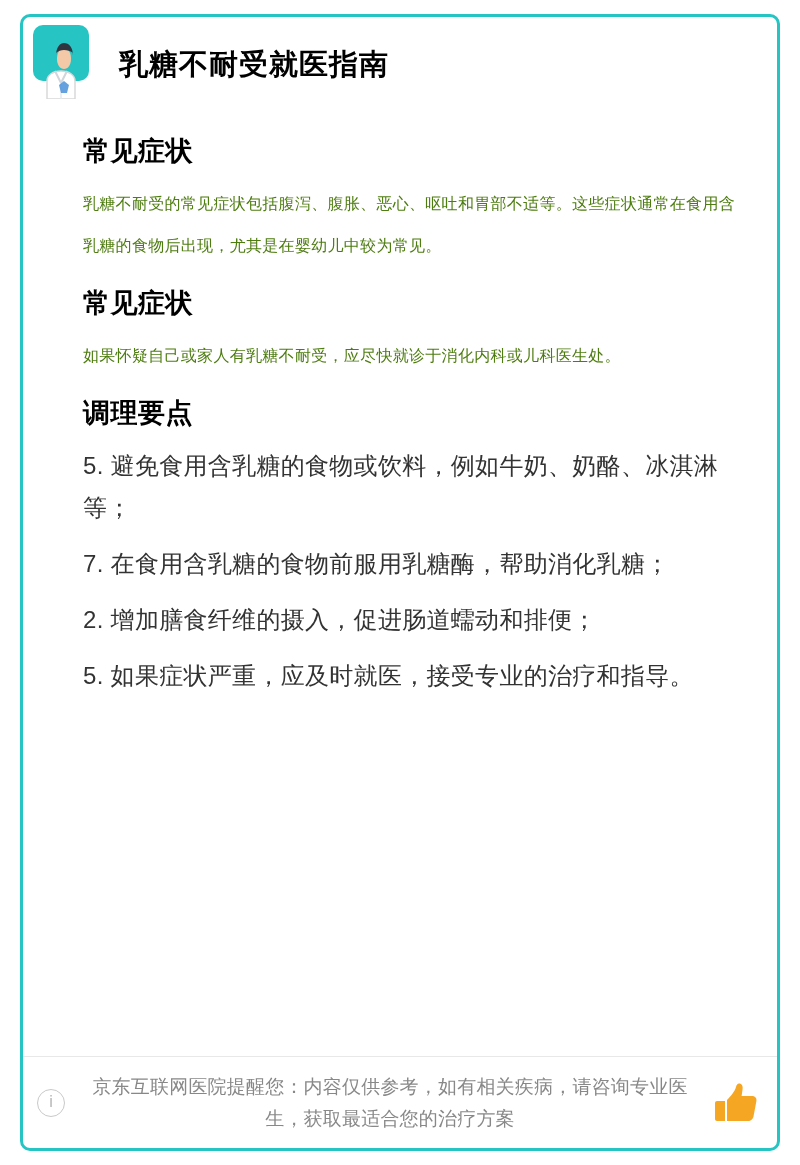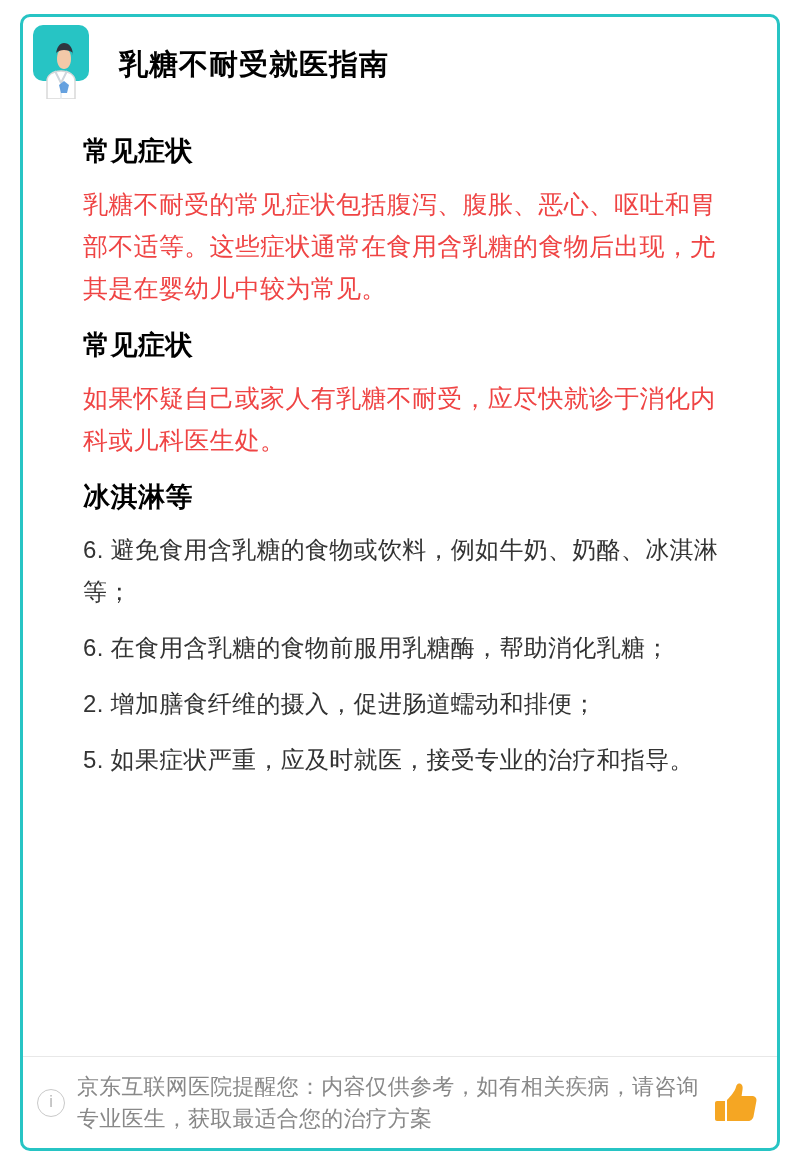--- a/index.html
+++ b/index.html
@@ -58,23 +58,23 @@
   }
   h2.section-title {
     font-size: 27px;
     font-weight: bold;
     color: #000;
     margin: 18px 0 14px 22px;
     letter-spacing: 0.5px;
   }
   h2.section-title.first { margin-top: 30px; }
   p.paragraph {
-    font-size: 25px;
+    font-size: 16px;
     line-height: 42px;
-    color: #ef4444;
+    color: #4d7c0f;
     margin: 0 0 8px 22px;
     letter-spacing: 0.3px;
   }
   p.list-item {
     font-size: 24px;
     line-height: 42px;
     color: #333;
     margin: 0 0 14px 22px;
     letter-spacing: 0.3px;
   }
@@ -98,24 +98,25 @@
     border: 1px solid #c9c9c9;
     border-radius: 50%;
     color: #b5b5b5;
     font-size: 16px;
     line-height: 24px;
     text-align: center;
     margin-right: 12px;
   }
   .footer-text {
     flex: 1 1 auto;
-    font-size: 22px;
+    font-size: 19px;
     line-height: 32px;
     color: #888;
     letter-spacing: 0.2px;
+    text-align: center;
   }
   .thumb {
     flex: 0 0 auto;
     width: 46px;
     height: 44px;
     margin-left: 10px;
   }
 </style>
 </head>
 <body>
@@ -139,23 +140,23 @@
     </div>
 
     <div class="content">
 
       <h2 class="section-title first">常见症状</h2>
       <p class="paragraph">乳糖不耐受的常见症状包括腹泻、腹胀、恶心、呕吐和胃部不适等。这些症状通常在食用含乳糖的食物后出现，尤其是在婴幼儿中较为常见。</p>
 
       <h2 class="section-title">常见症状</h2>
       <p class="paragraph">如果怀疑自己或家人有乳糖不耐受，应尽快就诊于消化内科或儿科医生处。</p>
 
-      <h2 class="section-title">冰淇淋等</h2>
-      <p class="list-item">6. 避免食用含乳糖的食物或饮料，例如牛奶、奶酪、冰淇淋等；</p>
-      <p class="list-item">6. 在食用含乳糖的食物前服用乳糖酶，帮助消化乳糖；</p>
+      <h2 class="section-title">调理要点</h2>
+      <p class="list-item">5. 避免食用含乳糖的食物或饮料，例如牛奶、奶酪、冰淇淋等；</p>
+      <p class="list-item">7. 在食用含乳糖的食物前服用乳糖酶，帮助消化乳糖；</p>
       <p class="list-item">2. 增加膳食纤维的摄入，促进肠道蠕动和排便；</p>
       <p class="list-item">5. 如果症状严重，应及时就医，接受专业的治疗和指导。</p>
 
     </div>
 
     <div class="footer">
       <div class="footer-icon">i</div>
       <div class="footer-text">京东互联网医院提醒您：内容仅供参考，如有相关疾病，请咨询专业医生，获取最适合您的治疗方案</div>
       <div class="thumb">
         <svg width="46" height="44" viewBox="0 0 46 44" xmlns="http://www.w3.org/2000/svg">

